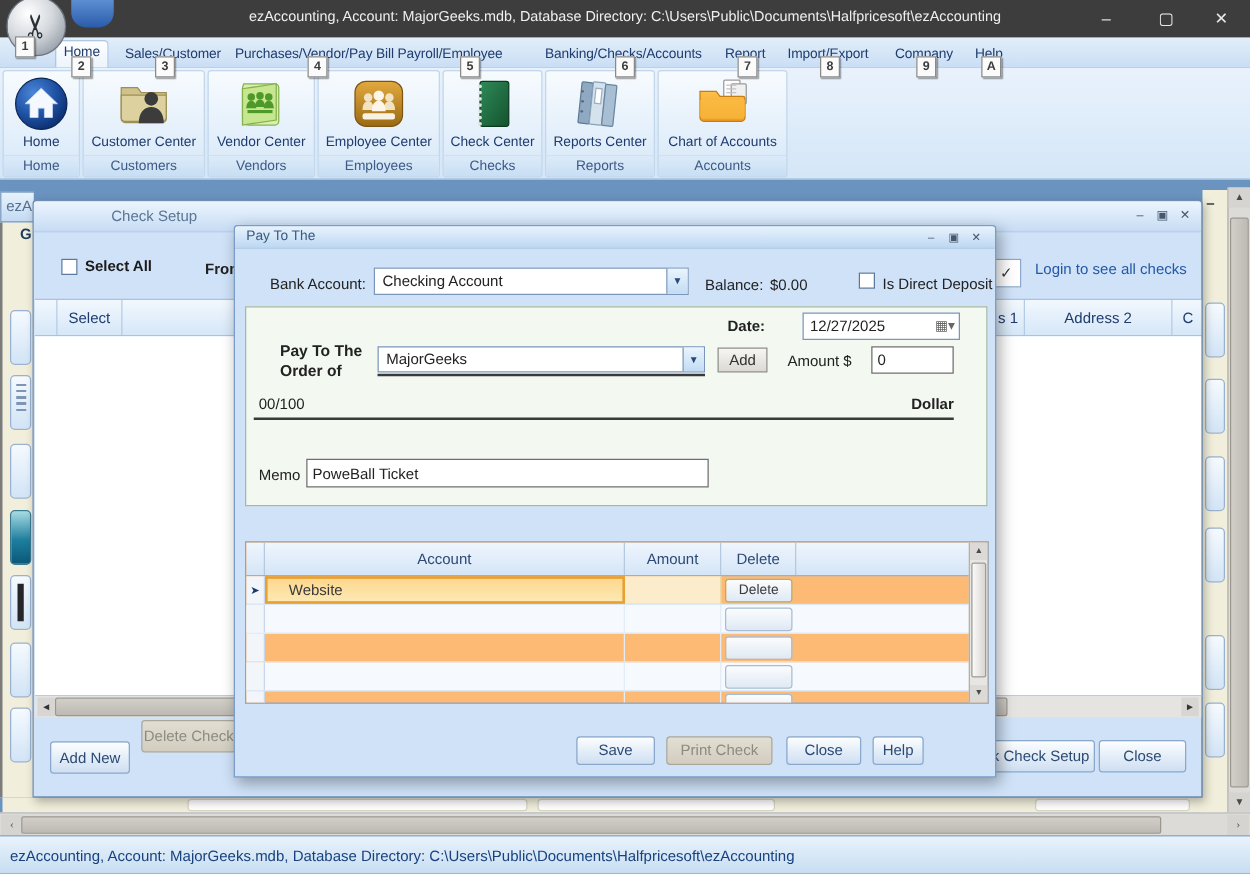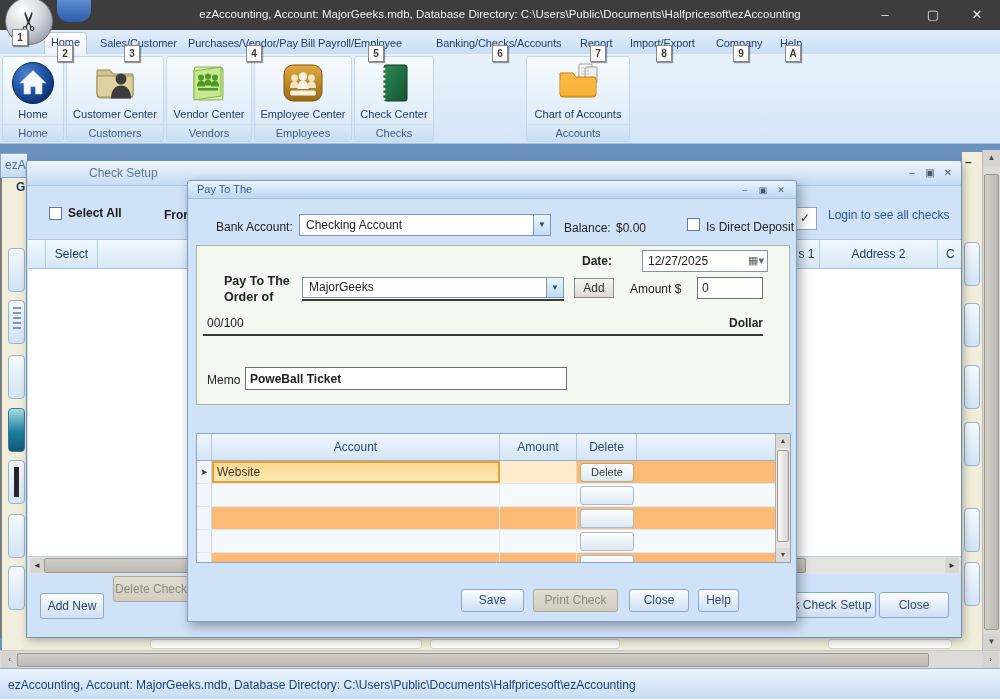--- a/index.html
+++ b/index.html
@@ -125,21 +125,21 @@
   border:1px solid #8aa4c4; overflow:hidden; }
 .pg-header { position:absolute; left:0; top:0; width:580px; height:27px;
   background:linear-gradient(#eff6fd,#d4e5f7); border-bottom:1px solid #9ab0cc; }
 .pg-hcell { position:absolute; top:0; height:100%; border-right:1px solid #b4c8e0;
   display:flex; align-items:center; justify-content:center; color:#2c4a74; font-size:12px; }
 .pg-row { position:absolute; left:0; width:580px; height:23px; border-bottom:1px solid #dce8f4; }
 .pg-sel { position:absolute; left:0; top:0; width:15px; height:100%; background:#f2f6fb; border-right:1px solid #c8d8ea;
   text-align:center; font-size:9px; color:#1a3a6a; line-height:22px; }
 .pg-cell { position:absolute; top:0; height:100%; border-right:1px solid #e4ecf6; }
 .pg-acct-sel { left:15px; width:288px; background:linear-gradient(#fdd88e,#fce8b4); border:2px solid #e8a030;
-  color:#3a3a3a; font-size:12px; line-height:19px; padding-left:3px; }
+  color:#3a3a3a; font-size:12px; line-height:19px; padding-left:17px; }
 .pg-amt-sel { left:303px; width:77px; background:#fdeccb; border-right:1px solid #ecd8a8; }
 .del-btn { position:absolute; left:383px; top:2px; width:54px; height:19px; border-radius:3px; font-size:11px;
   color:#3a3a3a; text-align:center; line-height:17px;
   background:linear-gradient(#fbfcfd,#dfe9f4); border:1px solid #b6ae6e; }
 .del-btn.blank { border-color:#a8bcd4; }
 .pg-sb { position:absolute; right:0; top:0; width:15px; height:128px; background:#e8e6e2; border-left:1px solid #b2b0aa; }
 .pg-sb .sb-arr { width:14px; height:14px; line-height:14px; font-size:7px; background:#dcdad6; }
 .pg-sb .thumb { position:absolute; left:1px; top:16px; width:12px; height:92px;
   background:linear-gradient(90deg,#fafafa,#d8d6d2); border:1px solid #9e9c96; border-radius:2px; }
 
@@ -287,20 +287,39 @@
             <circle cx="23" cy="16.5" r="4.2"></circle>
               <path d="M17.5 29 c0-6 2.6-8.5 5.5-8.5 s5.5 2.5 5.5 8.5 Z"></path>
           </g>
           <rect x="10" y="30.5" width="26" height="5" rx="2" fill="#f8f2e2"></rect>
         </svg>
       </div>
       <div class="gname">Employee Center</div>
       <div class="gcap">Employees</div>
     </div>
 
+    <div class="rgroup" style="left:436px;width:88px">
+      <div class="gicon">
+        <svg viewBox="0 0 46 46" width="46" height="46">
+          <g transform="rotate(6 23 23)">
+            <rect x="7" y="7" width="9" height="33" rx="1" fill="#8fa9c2" stroke="#5c7a96"></rect>
+            <rect x="16" y="6" width="10" height="34" rx="1" fill="#d4e2ee" stroke="#8aa2b8"></rect>
+            <rect x="18.5" y="11" width="5" height="12" fill="#fff" stroke="#9ab0c4"></rect>
+            <rect x="26" y="7" width="9" height="33" rx="1" fill="#a8bed2" stroke="#68869e"></rect>
+          </g>
+          <g fill="#5a6a78">
+              <circle cx="9" cy="13" r="1.1"></circle>
+              <circle cx="9" cy="21" r="1.1"></circle>
+              <circle cx="8.4" cy="29" r="1.1"></circle>
+            </g>
+        </svg>
+      </div>
+      <div class="gname">Reports Center</div>
+      <div class="gcap">Reports</div>
+    </div>
 
     <div class="rgroup" style="left:526px;width:104px">
       <div class="gicon">
         <svg viewBox="0 0 46 46" width="46" height="46">
           <defs>
               <linearGradient id="ga" x1="0" y1="0" x2="0" y2="1">
                 <stop offset="0" stop-color="#fcc04a"></stop>
                 <stop offset="1" stop-color="#ef9b1d"></stop>
               </linearGradient>
             </defs>
@@ -426,21 +445,21 @@
           <span class="carr" style="line-height:19px">▼</span>
         </div>
         <div class="payee-underline"></div>
         <button class="addbtn">Add</button>
         <span class="lbl" style="left:433px;top:36px">Amount $</span>
         <input class="inputbox" style="left: 500px; top: 31px; width: 66px; height: 22px;" value="0">
         <span class="lbl" style="left:10px;top:70px">00/100</span>
         <div class="moneyline"></div>
         <span class="lbl bold" style="left:532px;top:70px">Dollar</span>
         <span class="lbl" style="left:10px;top:127px">Memo</span>
-        <input class="inputbox" style="left: 48px; top: 121px; width: 322px; height: 23px; font-weight: bold;" value="PoweBall Ticket">
+        <input class="inputbox" style="left: 48px; top: 121px; width: 322px; height: 23px;" value="PoweBall Ticket">
       </div>
 
 
       <div class="pd-grid">
         <div class="pg-header">
           <div class="pg-hcell" style="left:0;width:15px"></div>
           <div class="pg-hcell" style="left:15px;width:288px">Account</div>
           <div class="pg-hcell" style="left:303px;width:77px">Amount</div>
           <div class="pg-hcell" style="left:380px;width:60px">Delete</div>
         </div>

